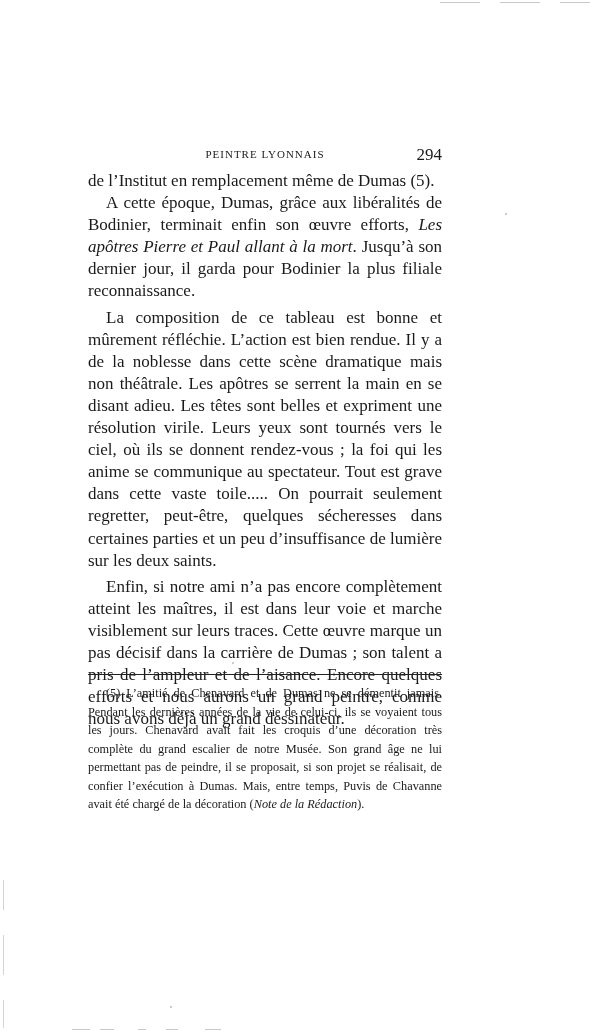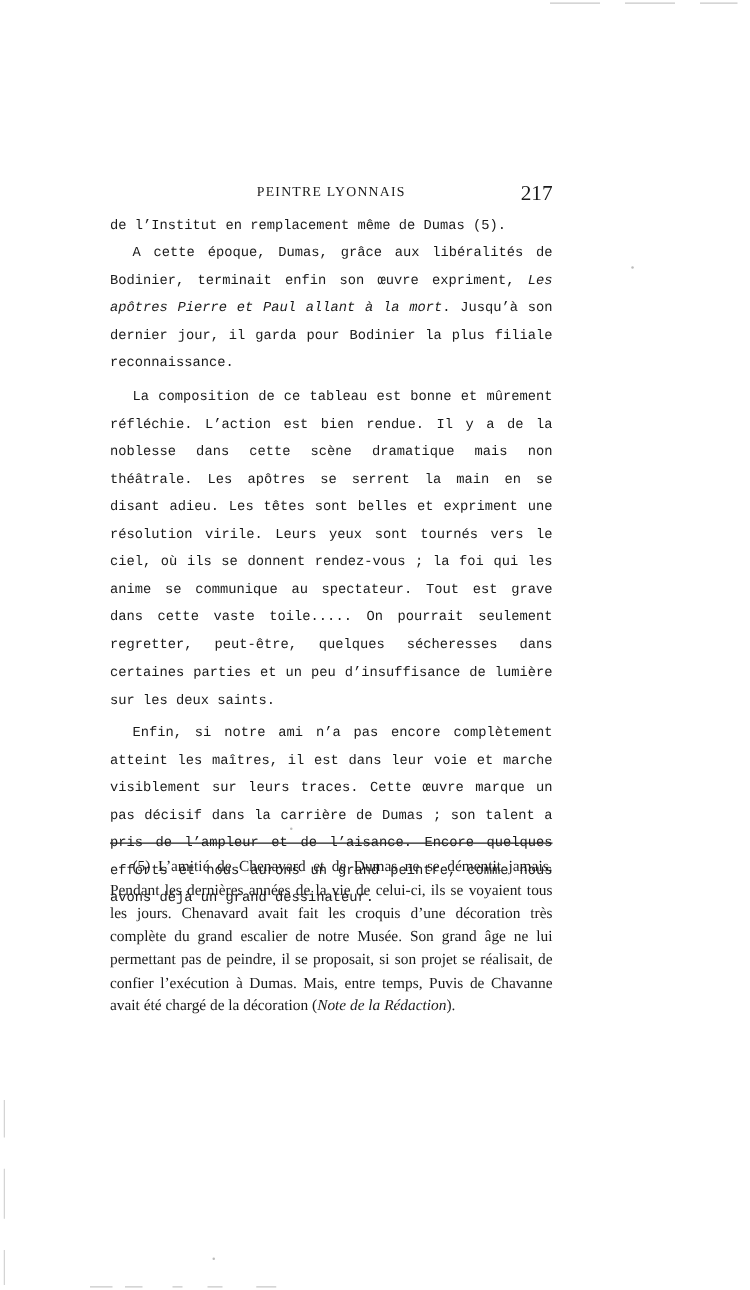--- a/index.html
+++ b/index.html
@@ -9,21 +9,21 @@
     }
     .page { position: absolute; left: 0; top: 0; width: 600px; height: 1032px; }
     .header { position: absolute; top: 146px; left: 88px; width: 354px; height: 20px; }
     .running-head {
       position: absolute; left: 0; width: 354px; text-align: center;
       font-size: 11px; letter-spacing: 1px; text-transform: uppercase; top: 2px;
     }
     .folio { position: absolute; right: 0; top: -1px; font-size: 17px; }
     .body-text {
       position: absolute; top: 170px; left: 88px; width: 354px;
-      font-size: 11px; line-height: 22.1px; text-align: justify; font-family: Liberation Mono, monospace;
+      font-size: 17px; line-height: 22.1px; text-align: justify;
     }
     .body-text p { margin: 0; text-indent: 0; }
     .body-text p.indent { text-indent: 18px; }
     .body-text p.gap { margin-top: 4px; }
     em { font-style: italic; }
     .rule { position: absolute; top: 674px; left: 88px; width: 354px; height: 0; border-top: 1.5px solid #222; }
     .footnote {
       position: absolute; top: 684px; left: 88px; width: 354px;
       font-size: 12.3px; line-height: 18.5px; text-align: justify;
     }
@@ -31,26 +31,26 @@
     .scan-mark { position: absolute; background: #c8c8c8; height: 1px; }
     .scan-mark-v { position: absolute; background: #d4d4d4; width: 1px; }
     .speck { position: absolute; width: 2px; height: 2px; background: #bbb; border-radius: 1px; }
   </style>
 </head>
 <body>
 
 <div class="page">
   <div class="header">
     <div class="running-head">Peintre Lyonnais</div>
-    <div class="folio">217</div>
+    <div class="folio">294</div>
   </div>
 
   <div class="body-text" id="body-text">
       <p><span>de l’Institut en remplacement même de Dumas (5).</span></p>
-      <p class="indent"><span>A cette époque, Dumas, grâce aux libéralités de Bodinier, terminait enfin son œuvre expriment, </span><em>Les apôtres Pierre et Paul allant à la mort</em><span>. Jusqu’à son dernier jour, il garda pour Bodinier la plus filiale reconnaissance.</span></p>
+      <p class="indent"><span>A cette époque, Dumas, grâce aux libéralités de Bodinier, terminait enfin son œuvre efforts, </span><em>Les apôtres Pierre et Paul allant à la mort</em><span>. Jusqu’à son dernier jour, il garda pour Bodinier la plus filiale reconnaissance.</span></p>
       <p class="indent gap"><span>La composition de ce tableau est bonne et mûrement réfléchie. L’action est bien rendue. Il y a de la noblesse dans cette scène dramatique mais non théâtrale. Les apôtres se serrent la main en se disant adieu. Les têtes sont belles et expriment une résolution virile. Leurs yeux sont tournés vers le ciel, où ils se donnent rendez-vous ; la foi qui les anime se communique au spectateur. Tout est grave dans cette vaste toile..... On pourrait seulement regretter, peut-être, quelques sécheresses dans certaines parties et un peu d’insuffisance de lumière sur les deux saints.</span></p>
       <p class="indent gap"><span>Enfin, si notre ami n’a pas encore complètement atteint les maîtres, il est dans leur voie et marche visiblement sur leurs traces. Cette œuvre marque un pas décisif dans la carrière de Dumas ; son talent a pris de l’ampleur et de l’aisance. Encore quelques efforts et nous aurons un grand peintre, comme nous avons déjà un grand dessinateur.</span></p>
     </div>
 
   <div class="rule"></div>
 
   <div class="footnote" id="footnote">
       <p><span>(5) L’amitié de Chenavard et de Dumas ne se démentit jamais. Pendant les dernières années de la vie de celui-ci, ils se voyaient tous les jours. Chenavard avait fait les croquis d’une décoration très complète du grand escalier de notre Musée. Son grand âge ne lui permettant pas de peindre, il se proposait, si son projet se réalisait, de confier l’exécution à Dumas. Mais, entre temps, Puvis de Chavanne avait été chargé de la décoration (</span><em>Note de la Rédaction</em><span>).</span></p>
     </div>
 

